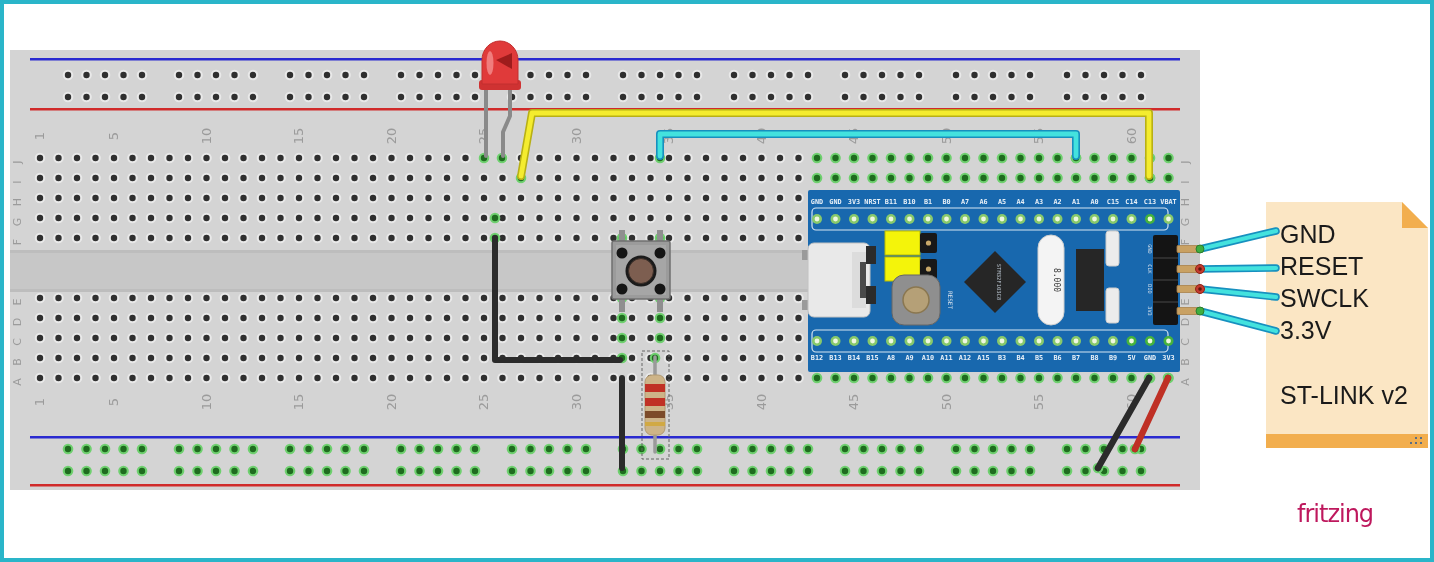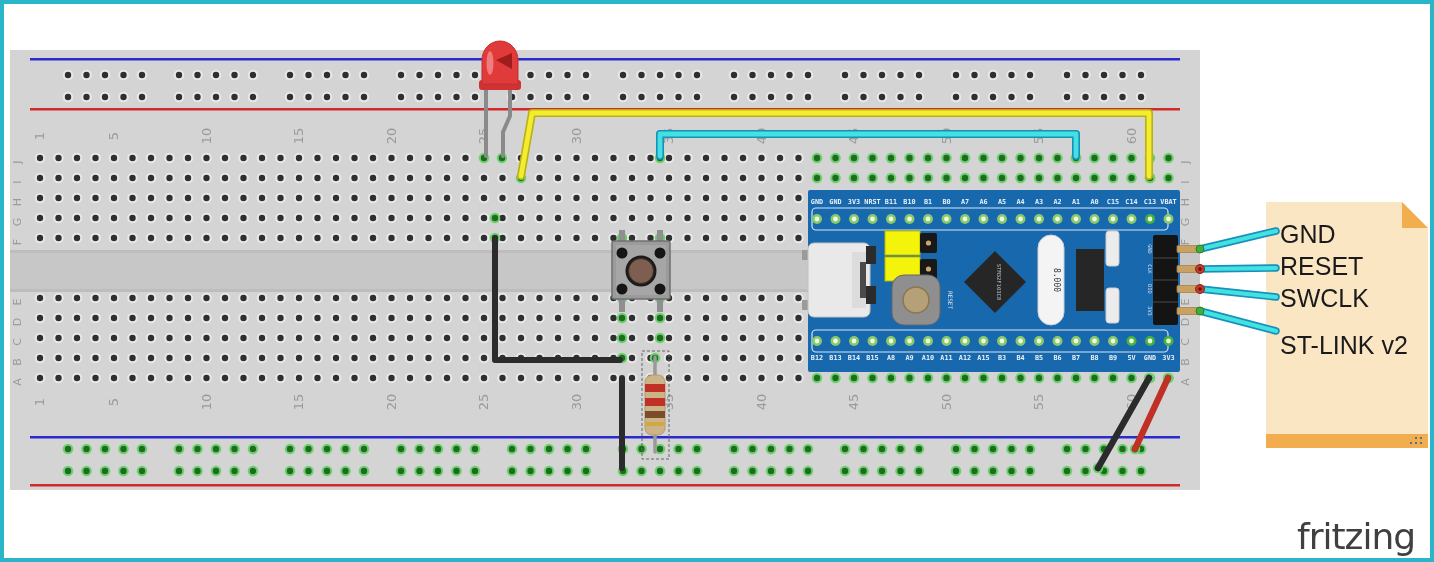--- a/index.html
+++ b/index.html
@@ -10,38 +10,39 @@
   .note-body{position:absolute;inset:0;background:#fbe6c4;
     clip-path:polygon(0 0,136px 0,162px 26px,162px 246px,0 246px);}
   .note-fold{position:absolute;left:136px;top:0;width:26px;height:26px;background:#f2ae4e;
     clip-path:polygon(0 0,100% 100%,0 100%);}
   .note-bar{position:absolute;left:0;bottom:0;width:100%;height:14px;background:#f2ae4e;
     clip-path:polygon(0 0,162px 0,162px 14px,0 14px);}
   .note-dots{position:absolute;right:6px;bottom:4px;width:2px;height:2px;background:#5b6f86;
     box-shadow:-5px 0 #5b6f86,-10px 0 #5b6f86,0 -5px #5b6f86,-5px -5px #5b6f86;}
   .note-text{position:absolute;left:14px;top:16px;font-size:25px;color:#1a1a1a;line-height:32px;
     font-family:"Liberation Sans",sans-serif;}
-  .note-title{margin-top:15px;}
-  .logo{position:absolute;left:1297px;top:516px;z-index:1;font-family:"DejaVu Sans",sans-serif;
-    font-size:36px;color:#404040;letter-spacing:-1px;}
+  .note-title{margin-top:33px;}
+  .logo{position:absolute;left:1297px;top:500px;z-index:1;font-family:"DejaVu Sans",sans-serif;
+    font-size:24px;color:#be185d;letter-spacing:-1px;}
 </style>
 </head>
 <body>
 
 <div class="frame" style="background: rgb(255, 255, 255);">
 
   <div class="note">
     <div class="note-body" style="background: rgb(251, 230, 196);"></div>
     <div class="note-fold" style="background: rgb(242, 174, 78);"></div>
     <div class="note-bar" style="background: rgb(242, 174, 78);"></div>
     <div class="note-dots"></div>
     <div class="note-text" style="color: rgb(26, 26, 26);">
       <div>GND</div>
       <div>RESET</div>
       <div>SWCLK</div>
+      <div>3.3V</div>
       <div class="note-title">ST-LINK v2</div>
     </div>
   </div>
 
   <div class="logo">fritzing</div>
 
   <svg class="scene" id="scene" width="1434" height="562" viewBox="0 0 1434 562">
       <g>
         <rect x="10" y="50" width="1190" height="440" fill="#d4d4d4"></rect>
         <rect x="10" y="250" width="1190" height="42" fill="#c7c7c7"></rect>

